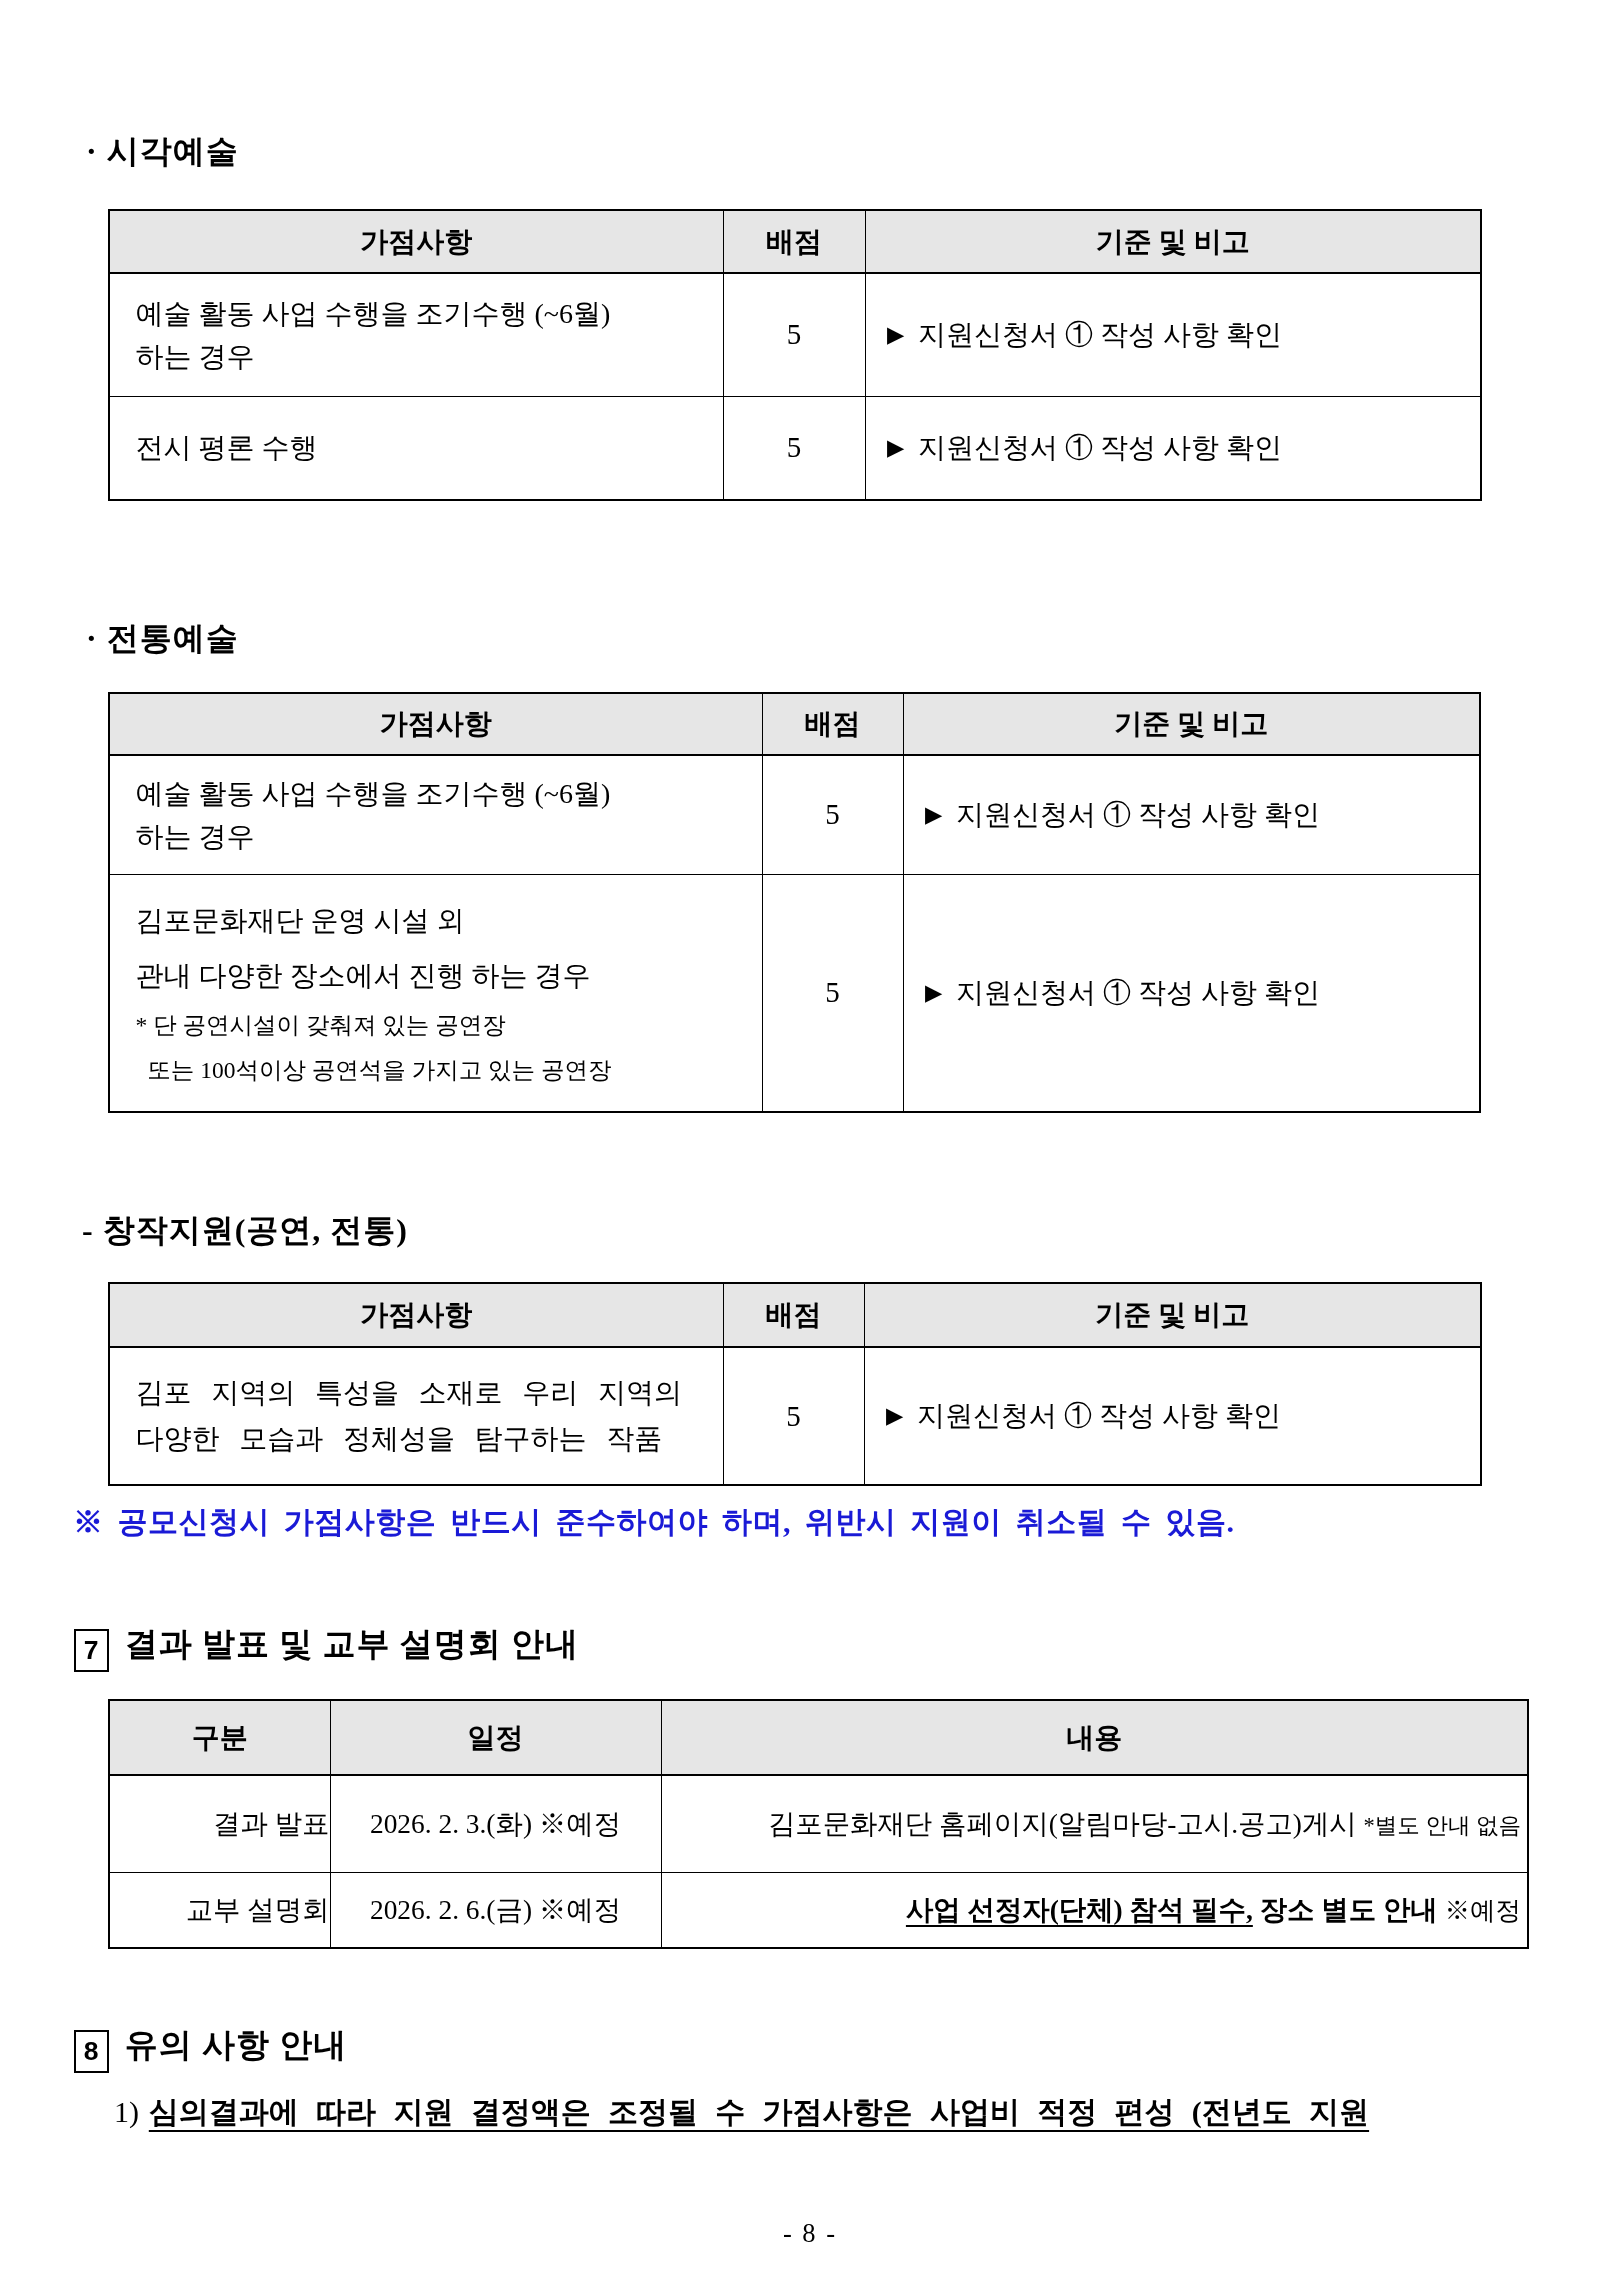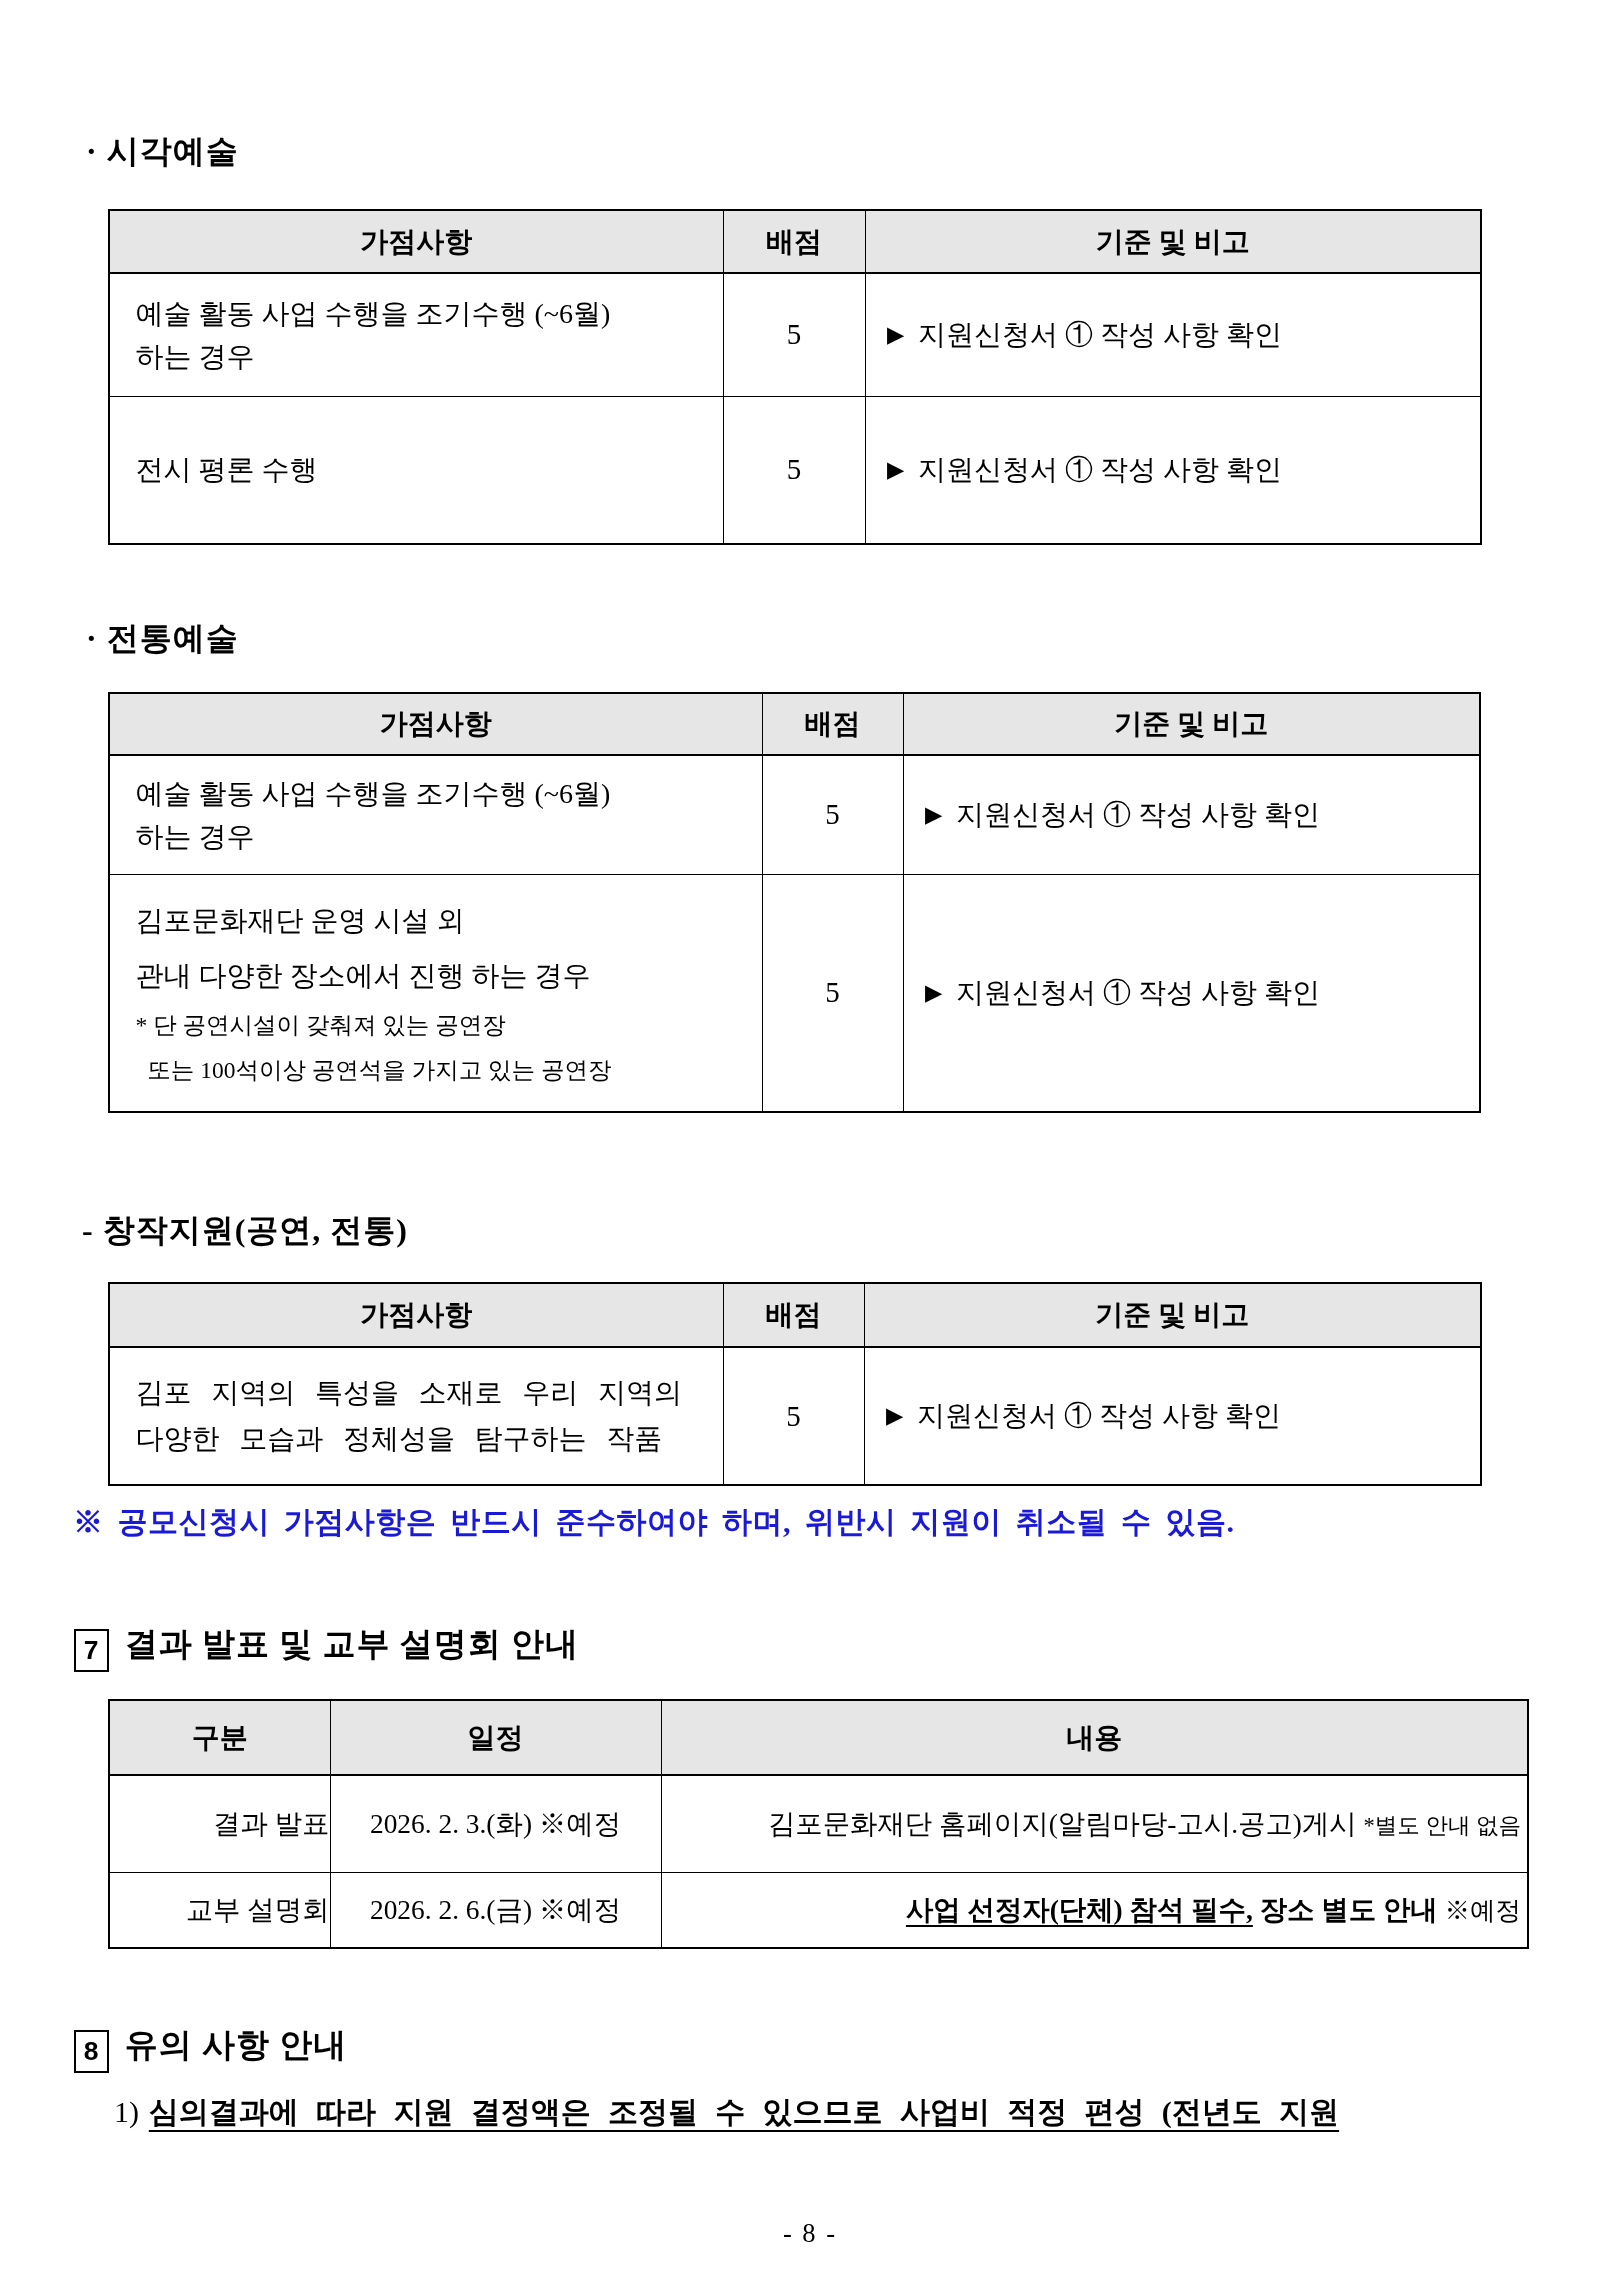--- a/index.html
+++ b/index.html
@@ -93,21 +93,21 @@
     <tr style="height:123px">
       <td class="cell-item">
         <span style="display:block">예술 활동 사업 수행을 조기수행 (~6월)</span>
         <span style="display:block">하는 경우</span>
       </td>
       <td class="cell-score">5</td>
       <td class="cell-note">
         <span class="arrow">▶</span><span>지원신청서 ① 작성 사항 확인</span>
       </td>
     </tr>
-    <tr style="height:148px">
+    <tr style="height:104px">
       <td class="cell-item">전시 평론 수행</td>
       <td class="cell-score">5</td>
       <td class="cell-note">
         <span class="arrow">▶</span><span>지원신청서 ① 작성 사항 확인</span>
       </td>
     </tr>
   </tbody>
     </table>
 
   <div class="abs sub-heading" style="left:86px;top:617px;">
@@ -216,19 +216,19 @@
       </td>
     </tr>
   </tbody>
     </table>
 
   <div class="abs section-heading" style="left:74px;top:2023px;">
     <span class="numbox">8</span><span>유의 사항 안내</span>
   </div>
 
   <div class="abs item-line" style="left:114px;top:2092px;">
-    <span class="lead">1)</span><span class="emph">심의결과에 따라 지원 결정액은 조정될 수 있으므로 사업비 적정 편성 (전년도 지원</span>
+    <span class="lead">1)</span><span class="emph">심의결과에 따라 지원 결정액은 조정될 수 가점사항은 사업비 적정 편성 (전년도 지원</span>
   </div>
 
   <div class="abs page-number" style="left:0;top:2218px;width:1620px;text-align:center;">- 8 -</div>
 
 </div>
 
 
 </body></html>

